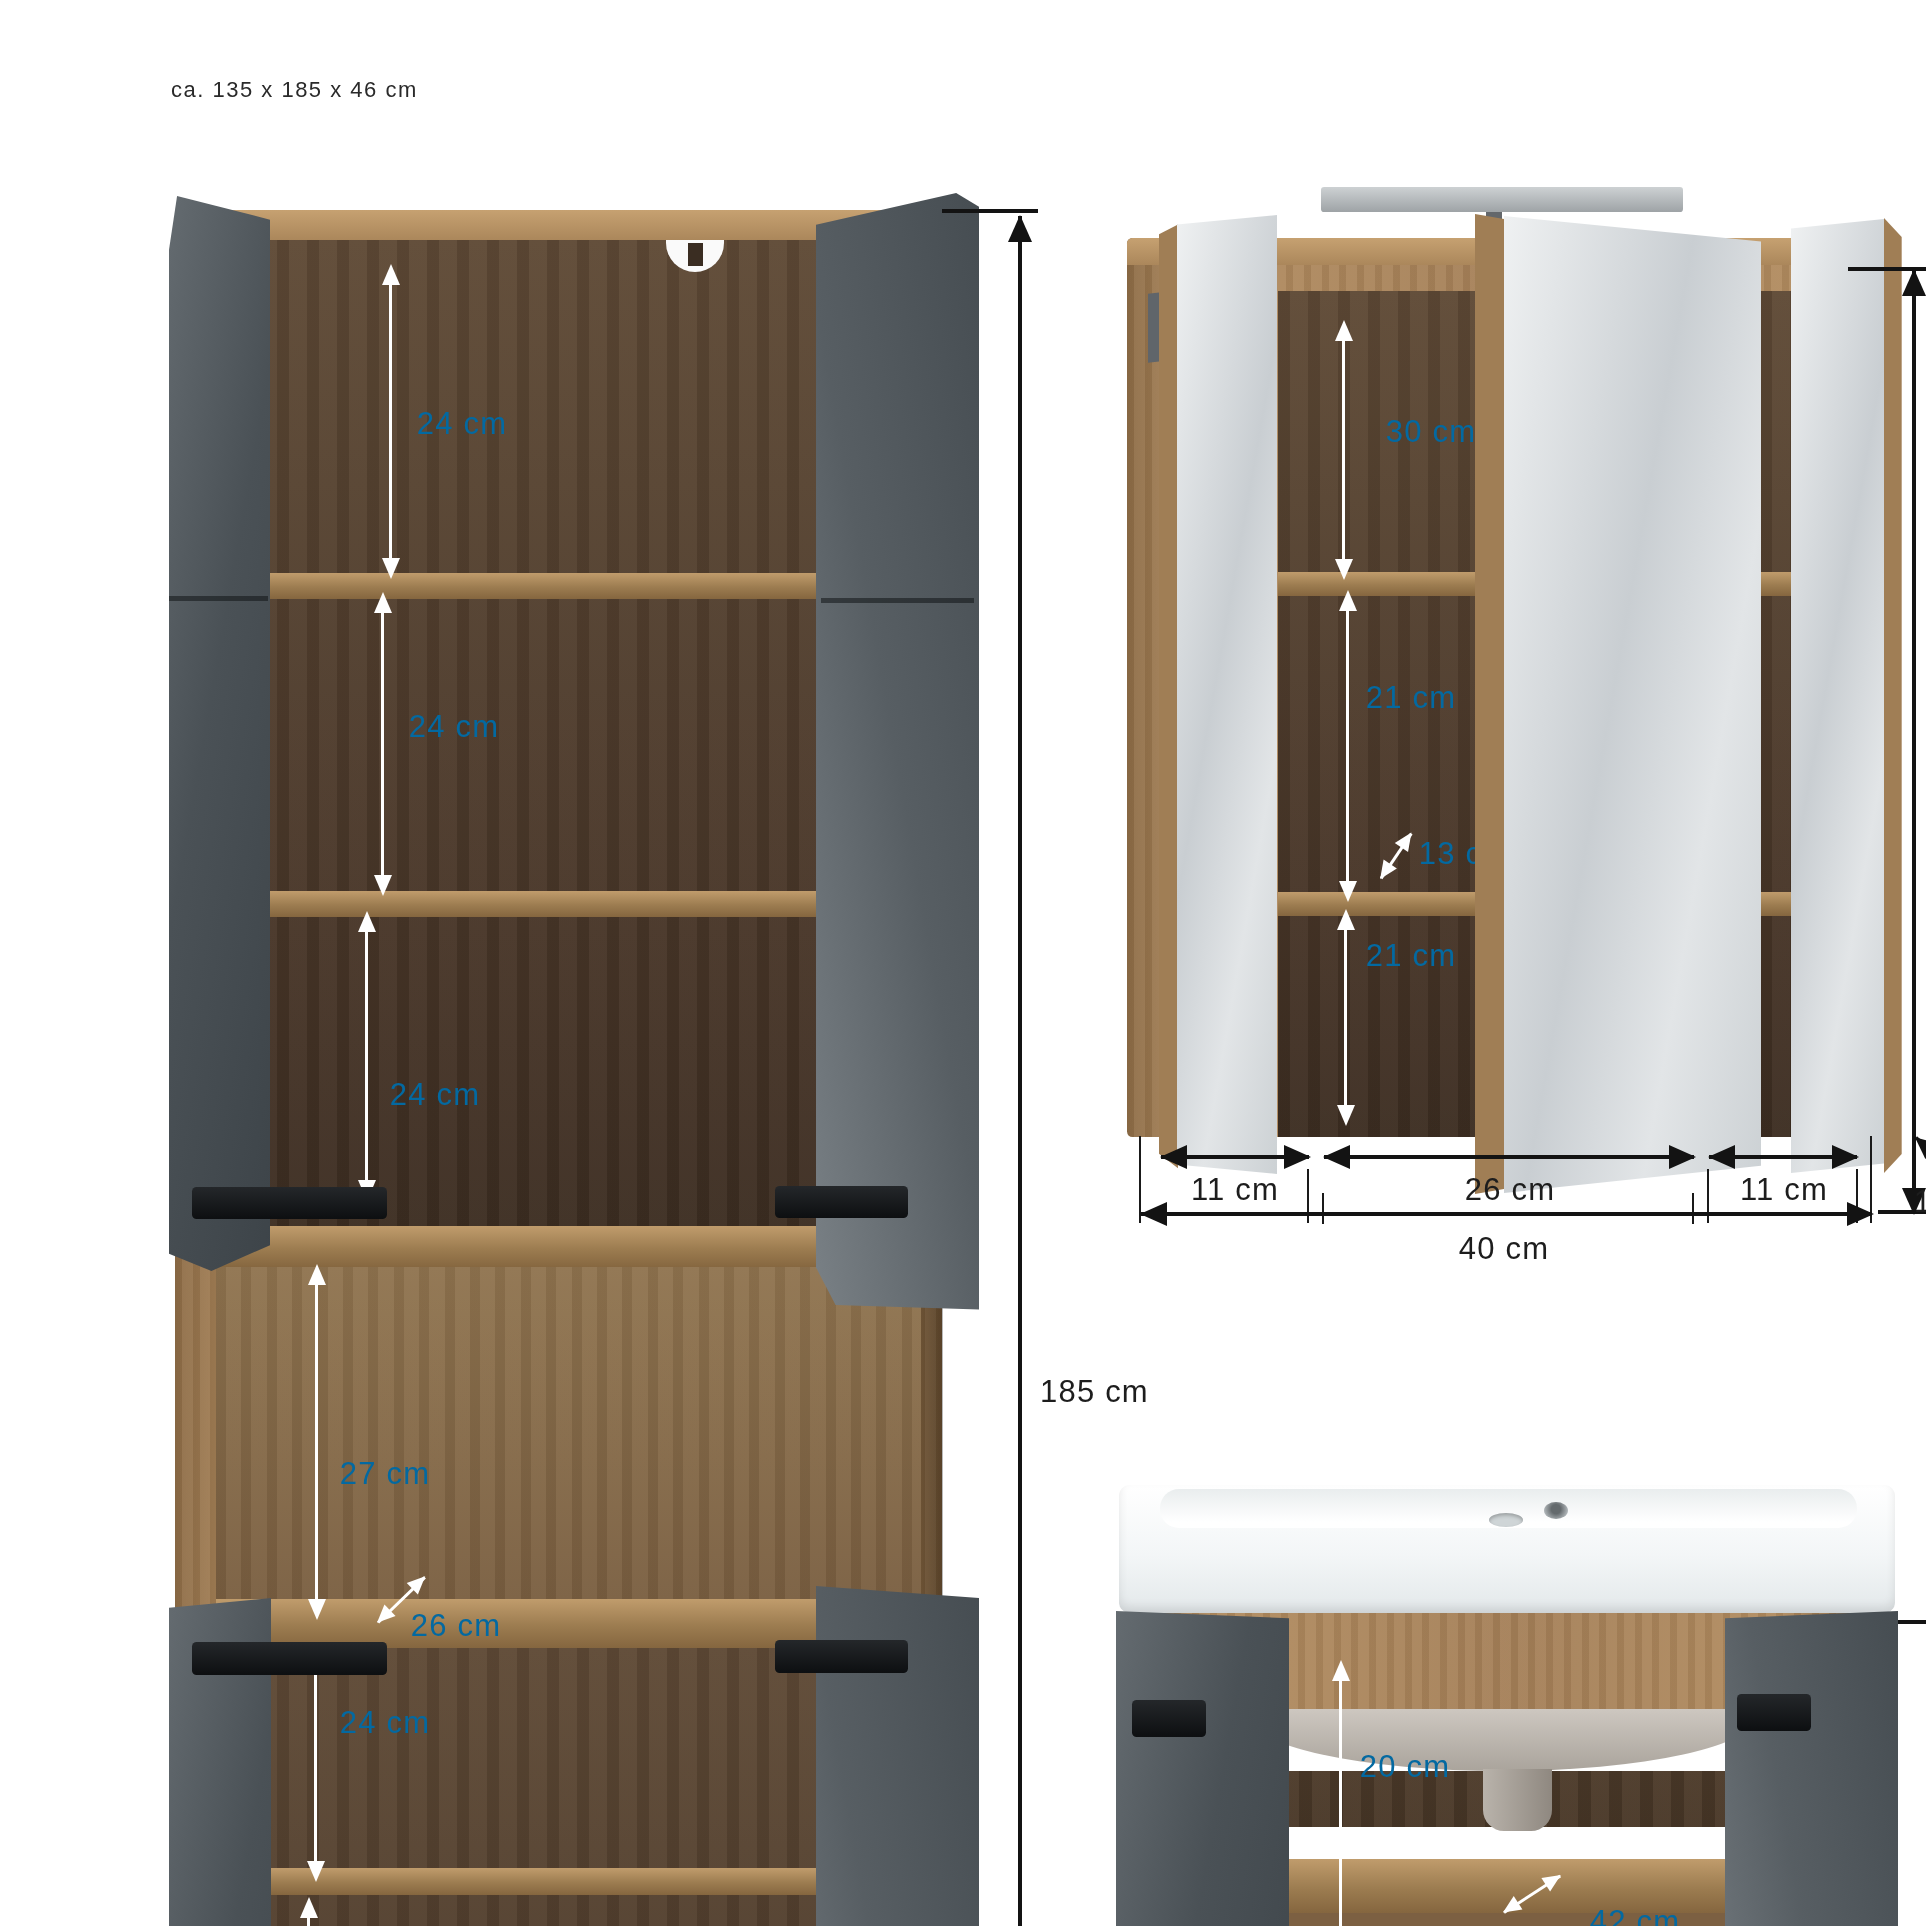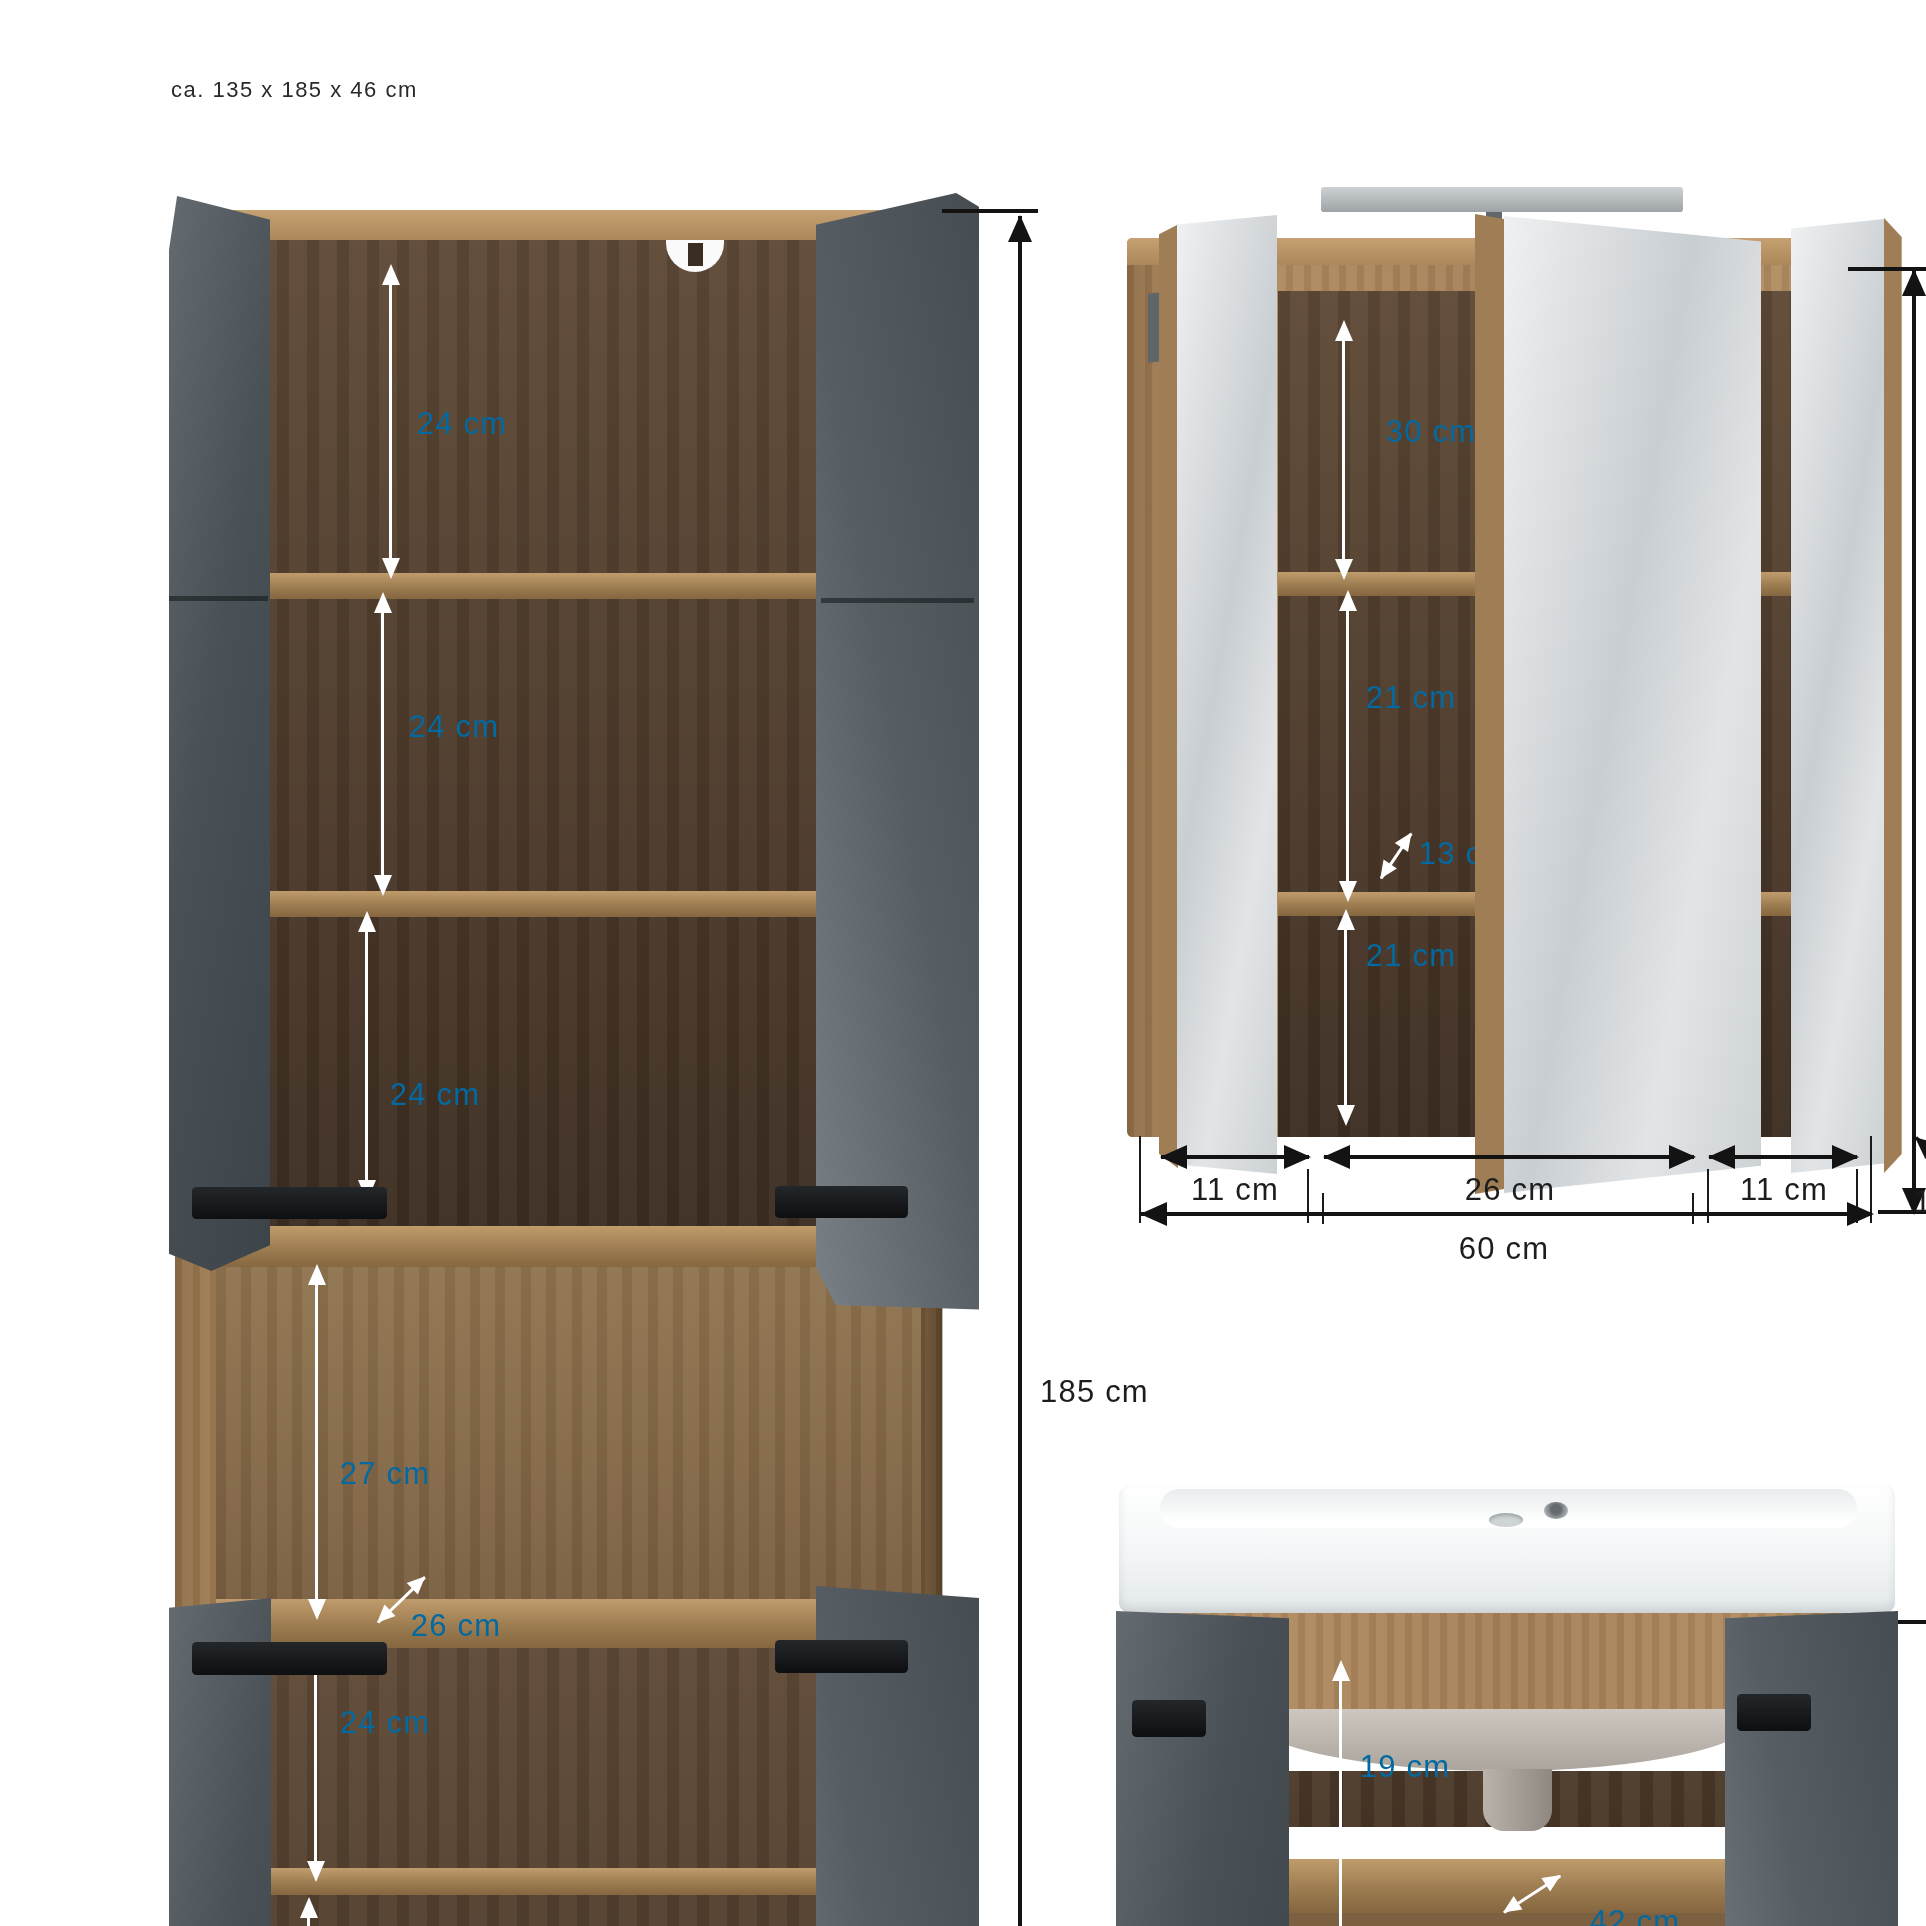--- a/index.html
+++ b/index.html
@@ -183,21 +183,21 @@
     <div class="ext" style="left:1856px;top:1169px;height:54px"></div>
     <div class="ext" style="left:1870px;top:1136px;height:87px"></div>
 
     <div class="bh" style="left:1161px;top:1155px;width:148px"></div>
     <div class="lbl" style="left:1235px;top:1174px">11 cm</div>
     <div class="bh" style="left:1324px;top:1155px;width:370px"></div>
     <div class="lbl" style="left:1510px;top:1174px">26 cm</div>
     <div class="bh" style="left:1709px;top:1155px;width:148px"></div>
     <div class="lbl" style="left:1784px;top:1174px">11 cm</div>
     <div class="bh" style="left:1141px;top:1212px;width:731px"></div>
-    <div class="lbl" style="left:1504px;top:1233px">60 cm</div>
+    <div class="lbl" style="left:1504px;top:1233px">40 cm</div>
     <div class="diag" style="left:1916px;top:1136px;width:83px;transform:rotate(40deg)"></div>
     <div class="lbl" style="left:1959px;top:1186px">18 cm</div>
   </div>
 
   <div class="group">
 
     <div class="abs" style="left:1119px;top:1485px;width:776px;height:128px;border-radius:10.8px;
          background:linear-gradient(180deg,#ffffff,#f3f6f7 55%,#e3e8ea);box-shadow:inset 0 -5.4px 9.2px rgba(0,0,0,.10)"></div>
     <div class="abs" style="left:1160px;top:1489px;width:697px;height:39px;border-radius:19px;
          background:linear-gradient(180deg,#e9edee,#ffffff 85%)"></div>
@@ -211,21 +211,21 @@
     <div class="abs" style="left:1206px;top:1827px;width:600px;height:32px;background:#ffffff"></div>
     <div class="abs shelf" style="left:1206px;top:1859px;width:600px;height:54px"></div>
     <div class="abs" style="left:1206px;top:1913px;width:600px;height:43px;background:#7c6042"></div>
 
     <div class="abs" style="left:1247px;top:1709px;width:511px;height:62px;
          background:linear-gradient(180deg,#cdc7c0,#aaa49c);border-radius:0 0 55% 55%/0 0 62px 62px"></div>
     <div class="abs" style="left:1483px;top:1769px;width:69px;height:62px;
          background:linear-gradient(90deg,#b9b3ab,#8f8880);border-radius:0 0 21px 21px"></div>
 
     <div class="wv" style="left:1339px;top:1679px;height:272px"></div>
-    <div class="lbl wlbl" style="left:1405px;top:1751px">19 cm</div>
+    <div class="lbl wlbl" style="left:1405px;top:1751px">20 cm</div>
     <div class="wdiag" style="left:1504px;top:1911px;width:67px;transform:rotate(-33deg)"></div>
     <div class="lbl wlbl" style="left:1635px;top:1906px">42 cm</div>
 
     <div class="abs door-l" style="left:1116px;top:1611px;width:173px;height:723px;
          clip-path:polygon(0 0,100% 1%,100% 78.5%,32% 100%,0 88.5%)"></div>
 
     <div class="abs door-r" style="left:1725px;top:1611px;width:173px;height:723px;
          clip-path:polygon(0 1%,100% 0,100% 88.5%,70% 100%,0 78.5%)"></div>
 
     <div class="handle" style="left:1132px;top:1700px;width:74px;height:37px"></div>

